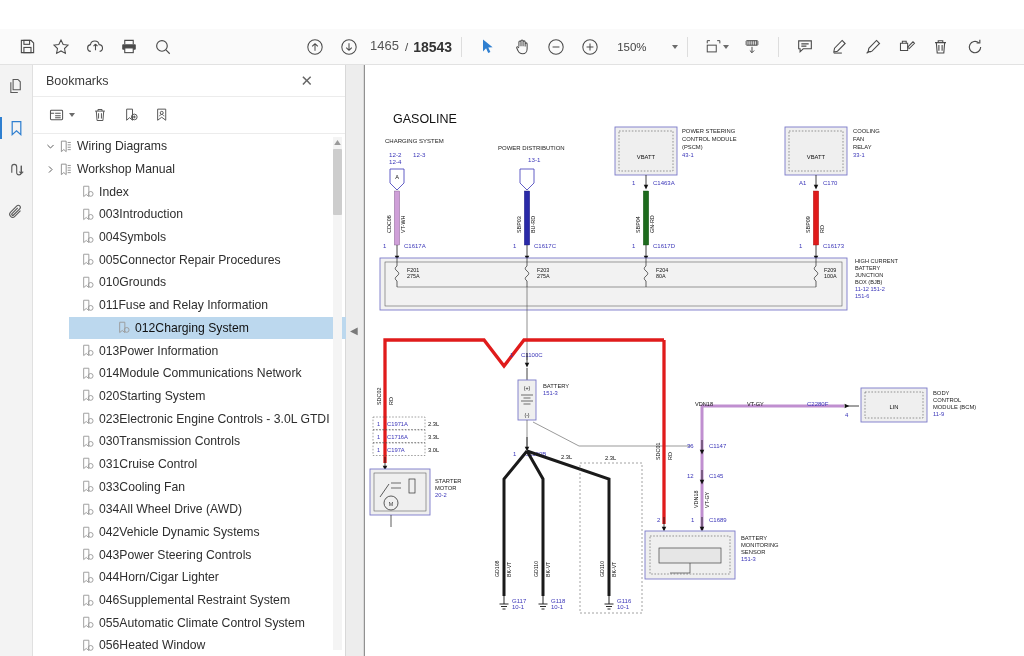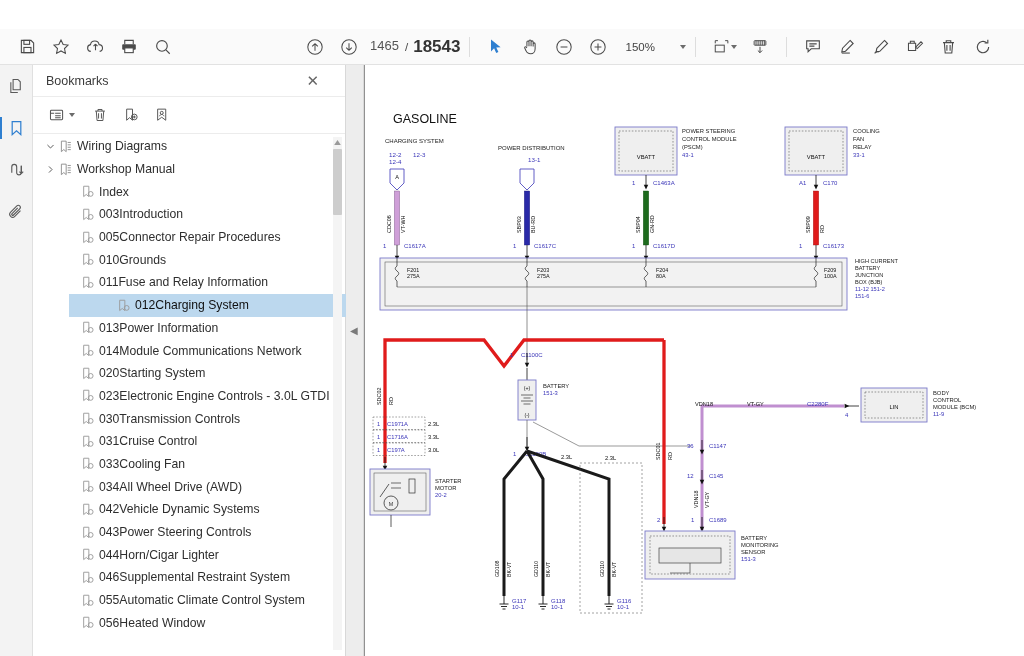--- a/index.html
+++ b/index.html
@@ -33,40 +33,40 @@
              display:flex; align-items:center; }
   .tbtn { width:34px; height:30px; display:flex; align-items:center;
           justify-content:center; color:#4a4a4a; }
   .tbtn svg { display:block; }
   .tgap { width:10px; }
   .tsep { width:1px; height:20px; background:#dddddd; margin:0 9px; }
   .pagebox { display:flex; align-items:center; font-size:11.5px; color:#444;
              gap:5px; margin-left:4px; }
   .pagefield { width:30px; height:18px; font-size:13px; color:#555;
                overflow:hidden; white-space:nowrap; }
-  .pagetotal { font-weight:bold; color:#333; font-size:17px; }
+  .pagetotal { font-weight:bold; color:#333; font-size:14px; }
   .zoombox { display:flex; align-items:center; gap:25px; margin-left:10px;
              font-size:11.5px; color:#444; }
   .caret { width:0;height:0;border-left:3.5px solid transparent;
            border-right:3.5px solid transparent;border-top:4px solid #6b6b6b; }
 
   
   .rail { position:absolute; left:0; top:65px; width:33px; height:591px;
           background:#f3f3f3; border-right:1px solid #e0e0e0; }
   .railbtn { width:33px; height:42px; display:flex; align-items:center;
              justify-content:center; color:#5a5a5a; }
   .railbtn.active { color:#2f7fd0; }
   .railbtn.active::before { content:""; position:absolute; left:0; width:2px;
              height:22px; background:#2f7fd0; }
 
   
   .bm { position:absolute; left:33px; top:65px; width:313px; height:591px;
         background:#ffffff; border-right:1px solid #d8d8d8; }
   .bm-head { height:32px; display:flex; align-items:center;
-             padding:0 22px 0 13px; font-size:12.5px; color:#3b3b3b;
+             padding:0 28px 0 13px; font-size:12.5px; color:#3b3b3b;
              border-bottom:1px solid #ececec; }
   .bm-head .t { flex:1; }
   .bm-x { font-size:15px; color:#666; line-height:1; padding:2px 4px; }
   .bm-tools { height:37px; display:flex; align-items:center; gap:3px;
               padding-left:10px; border-bottom:1px solid #ececec; }
   .bmtb { width:28px; height:26px; display:flex; align-items:center;
           justify-content:center; color:#555; }
   .bm-list { position:absolute; left:0; top:70px; width:313px; height:521px;
              overflow:hidden; }
   .bm-row { display:flex; align-items:center; height:22.7px;
@@ -376,20 +376,30 @@
           <span class="btxt">003Introduction</span>
         </div>
         <div class="bm-row ind1">
           <span class="tw"></span>
           <span class="bico">
             <svg width="12" height="13" viewBox="0 0 13 14" fill="none" stroke="#9a9a9a" stroke-width="1">
               <path d="M1.8 1.3h5.6v11.2L4.6 10.2 1.8 12.5z"></path>
               <circle cx="9.4" cy="9.6" r="2.6"></circle>
             </svg>
           </span>
+          <span class="btxt">004Symbols</span>
+        </div>
+        <div class="bm-row ind1">
+          <span class="tw"></span>
+          <span class="bico">
+            <svg width="12" height="13" viewBox="0 0 13 14" fill="none" stroke="#9a9a9a" stroke-width="1">
+              <path d="M1.8 1.3h5.6v11.2L4.6 10.2 1.8 12.5z"></path>
+              <circle cx="9.4" cy="9.6" r="2.6"></circle>
+            </svg>
+          </span>
           <span class="btxt">005Connector Repair Procedures</span>
         </div>
         <div class="bm-row ind1">
           <span class="tw"></span>
           <span class="bico">
             <svg width="12" height="13" viewBox="0 0 13 14" fill="none" stroke="#9a9a9a" stroke-width="1">
               <path d="M1.8 1.3h5.6v11.2L4.6 10.2 1.8 12.5z"></path>
               <circle cx="9.4" cy="9.6" r="2.6"></circle>
             </svg>
           </span>

